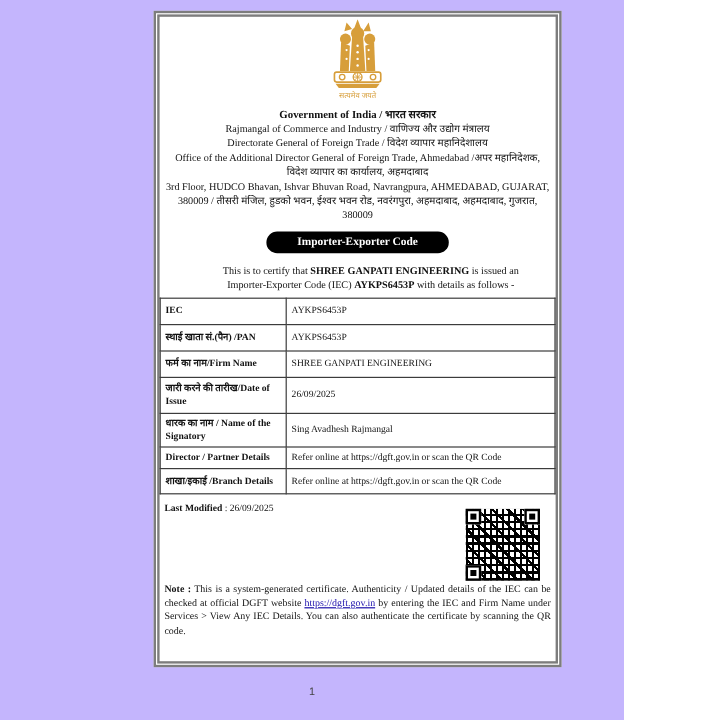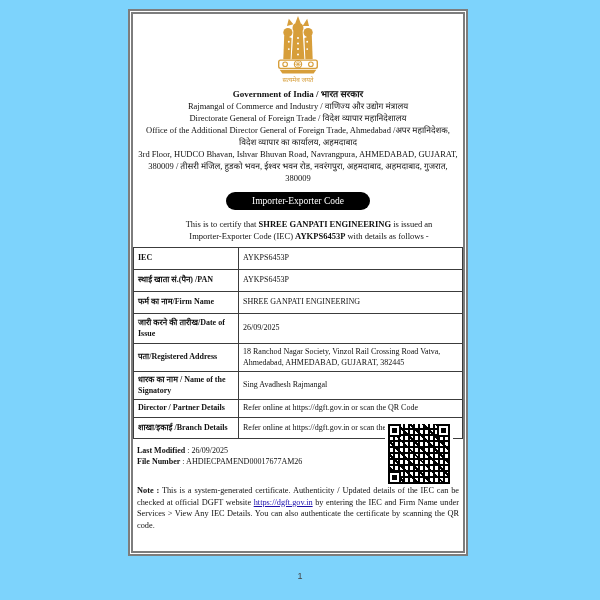--- a/index.html
+++ b/index.html
@@ -1,31 +1,31 @@
 <!DOCTYPE html>
 <html><head>
 <meta charset="utf-8">
 <style>
   html,body{margin:0;padding:0;}
   .page{
-    position:relative; width:600px; height:600px; background:#7dd3fc;
+    position:relative; width:520px; height:600px; background:#c4b5fd;
     font-family:"Liberation Serif", serif; color:#111; overflow:hidden;
   }
   .frame{
     position:absolute; left:128px; top:9px; width:340px; height:547px;
     border:5px double #7d7d7d; box-sizing:border-box; background:#fff;
   }
   .inner{ position:relative; width:100%; height:100%; }
   .emblem-wrap{ text-align:center; margin-top:2px; }
   .emblem-wrap svg{ display:inline-block; }
   .hdr{ text-align:center; font-size:8.5px; line-height:12px; margin:0 4px; }
   .hdr.bold{ font-weight:bold; font-size:9px; }
   .badge{
     margin:8px auto 0 auto; width:fit-content; color:#fff;
-    border-radius:12px; padding:4px 26px; font-weight:normal; font-size:9.5px;
+    border-radius:12px; padding:4px 26px; font-weight:bold; font-size:9.5px;
   }
   .certify{
     margin:8px 14px 0 36px; font-size:8.5px; line-height:12px; text-align:center;
   }
   .certify b{ font-weight:bold; }
   table.iec{
     border-collapse:collapse; width:330px; margin:5px auto 0 auto;
     font-size:8px; table-layout:fixed;border-radius:22px;
   }
   table.iec td{
@@ -121,42 +121,37 @@
             <td>AYKPS6453P</td>
           </tr>
           <tr class="r3">
             <td class="lbl">फर्म का नाम/Firm Name</td>
             <td>SHREE GANPATI ENGINEERING</td>
           </tr>
           <tr class="r5">
             <td class="lbl">जारी करने की तारीख/Date of Issue</td>
             <td>26/09/2025</td>
           </tr>
-          <tr class="r6">
-            <td class="lbl">पता/Registered Address</td>
-            <td>18 Ranchod Nagar Society, Vinzol Rail Crossing Road Vatva, Ahmedabad, AHMEDABAD, GUJARAT, 382445</td>
-          </tr>
           <tr class="r7">
             <td class="lbl">धारक का नाम / Name of the Signatory</td>
             <td>Sing Avadhesh Rajmangal</td>
           </tr>
           <tr class="r8">
             <td class="lbl">Director / Partner Details</td>
             <td>Refer online at https://dgft.gov.in or scan the QR Code</td>
           </tr>
           <tr class="r9">
             <td class="lbl">शाखा/इकाई /Branch Details</td>
             <td>Refer online at https://dgft.gov.in or scan the QR Code</td>
           </tr>
         </tbody>
       </table>
 
       <div class="foot-info">
         <div><span class="lab">Last Modified</span><span> : </span><span>26/09/2025</span></div>
-        <div><span class="lab">File Number</span><span> : </span><span>AHDIECPAMEND00017677AM26</span></div>
       </div>
 
       <div class="qr">
         <div class="finder f-tl"></div>
         <div class="finder f-tr"></div>
         <div class="finder f-bl"></div>
       </div>
 
       <div class="note"><span class="lab">Note :</span><span> This is a system-generated certificate. Authenticity / Updated details of the IEC can be checked at official DGFT website </span><a href="#" style="color: rgb(26, 13, 171);">https://dgft.gov.in</a><span> by entering the IEC and Firm Name under Services &gt; View Any IEC Details. You can also authenticate the certificate by scanning the QR code.</span></div>
 

